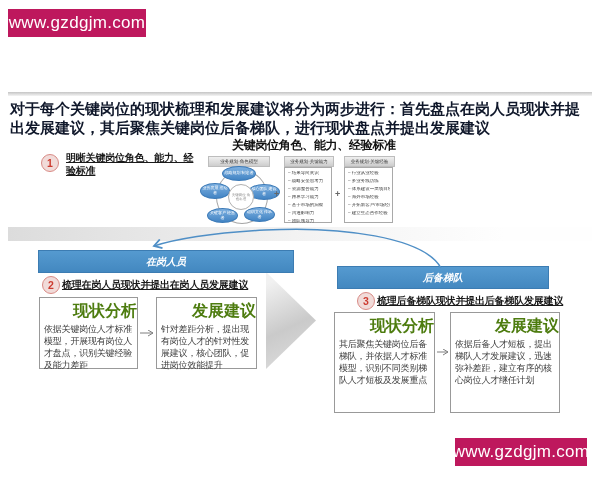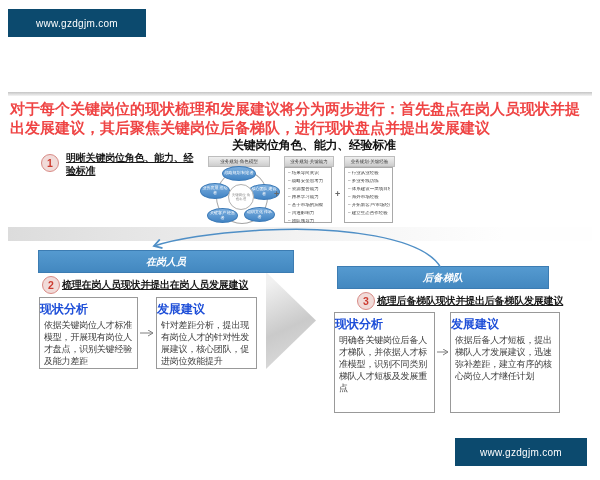--- a/index.html
+++ b/index.html
@@ -1,25 +1,25 @@
 <!DOCTYPE html>
 <html><head>
 <meta charset="utf-8">
 <style>
   html,body{margin:0;padding:0;background:#ffffff;}
   body{width:600px;height:480px;position:relative;overflow:hidden;
        font-family:"Liberation Sans", sans-serif;}
   
-  .wm{position:absolute;background:#0c4a6e;color:#fff;font-size:10px;
+  .wm{position:absolute;background:#be185d;color:#fff;font-size:17px;
       display:flex;align-items:center;justify-content:center;letter-spacing:.3px;}
   
   .top-rule{position:absolute;left:8px;top:92px;width:584px;height:4px;
       background:linear-gradient(to bottom,#ababab,#f0f0f0);opacity:.7;}
   .title{position:absolute;left:10px;top:100px;width:582px;
-      color:#ef4444;font-size:15px;font-weight:bold;line-height:1.25;}
+      color:#0f172a;font-size:15px;font-weight:bold;line-height:1.25;}
   
   .stepnum{position:absolute;width:16px;height:16px;border-radius:50%;
       background:#f1dbd9;border:1px solid #d98b86;color:#cc3b30;
       font-size:10.5px;font-weight:bold;display:flex;align-items:center;justify-content:center;}
   .steptext{position:absolute;font-size:10px;font-weight:bold;color:#1a1a1a;
       letter-spacing:-0.2px;line-height:1.3;text-decoration:underline;}
   
   .diagram-label{position:absolute;left:232px;top:137px;width:170px;
       font-size:12px;font-weight:bold;color:#111;letter-spacing:-0.3px;}
   .phead{position:absolute;height:9px;background:linear-gradient(#efefef,#cdcdcd);
@@ -44,21 +44,21 @@
   .shelf{position:absolute;left:8px;top:227px;width:584px;height:14px;opacity:.5;
       background:linear-gradient(to right,#b9b9b9,#e6e6e6 50%,#fdfdfd 85%);}
   .chevron{position:absolute;left:266px;top:272px;width:50px;height:97px;
       clip-path:polygon(0 0,100% 50%,0 100%);
       background:linear-gradient(155deg,#f1f1f1 10%,#cacaca 55%,#dedede 95%);}
   
   .hbar{position:absolute;background:linear-gradient(#559ad0,#4388c0);
       border:1px solid #3c7cb2;color:#fff;font-size:10px;font-weight:bold;
       display:flex;align-items:center;justify-content:center;box-sizing:border-box;font-style:italic;}
   .pbox{position:absolute;background:#fff;border:1px solid #999;box-sizing:border-box;}
-  .pbox-title{font-size:12px;font-weight:bold;color:#1d4ed8;text-align:left;margin-top:3px;}
+  .pbox-title{font-size:16px;font-weight:bold;color:#4d7c0f;text-align:right;margin-top:3px;}
   .pbox-body{font-size:9px;color:#3a3a3a;line-height:1.32;padding:2px 4px 0 4px;
       letter-spacing:-0.2px;}
   .overlay{position:absolute;left:0;top:0;pointer-events:none;}
 </style>
 </head>
 <body>
 
 <div class="wm" style="left:8px;top:9px;width:138px;height:28px">www.gzdgjm.com</div>
 <div class="wm" style="left:455px;top:438px;width:132px;height:28px">www.gzdgjm.com</div>
 
@@ -119,21 +119,21 @@
   <div class="pbox-title">发展建议</div>
   <div class="pbox-body">针对差距分析，提出现有岗位人才的针对性发展建议，核心团队，促进岗位效能提升</div>
 </div>
 
 <div class="hbar" style="left:337px;top:266px;width:212px;height:23px">后备梯队</div>
 <div class="stepnum" style="left:357px;top:292px">3</div>
 <div class="steptext" style="left:377px;top:294px;width:200px">梳理后备梯队现状并提出后备梯队发展建议</div>
 
 <div class="pbox" style="left:334px;top:312px;width:101px;height:101px">
   <div class="pbox-title">现状分析</div>
-  <div class="pbox-body">明确各关键岗位后备人才梯队，并依据人才标准模型，识别不同类别梯队人才短板及发展重点</div>
+  <div class="pbox-body">其后聚焦关键岗位后备梯队，并依据人才标准模型，识别不同类别梯队人才短板及发展重点</div>
 </div>
 <div class="pbox" style="left:450px;top:312px;width:110px;height:101px">
   <div class="pbox-title">发展建议</div>
   <div class="pbox-body">依据后备人才短板，提出梯队人才发展建议，迅速弥补差距，建立有序的核心岗位人才继任计划</div>
 </div>
 
 <svg class="overlay" width="600" height="480" viewBox="0 0 600 480">
   <defs>
     <marker id="mBlue" markerWidth="7" markerHeight="7" refX="5.5" refY="3.5" orient="auto">
       <path d="M0.5,0.5 L5.5,3.5 L0.5,6.5" fill="none" stroke="#4f8fc6" stroke-width="1.2"></path>

